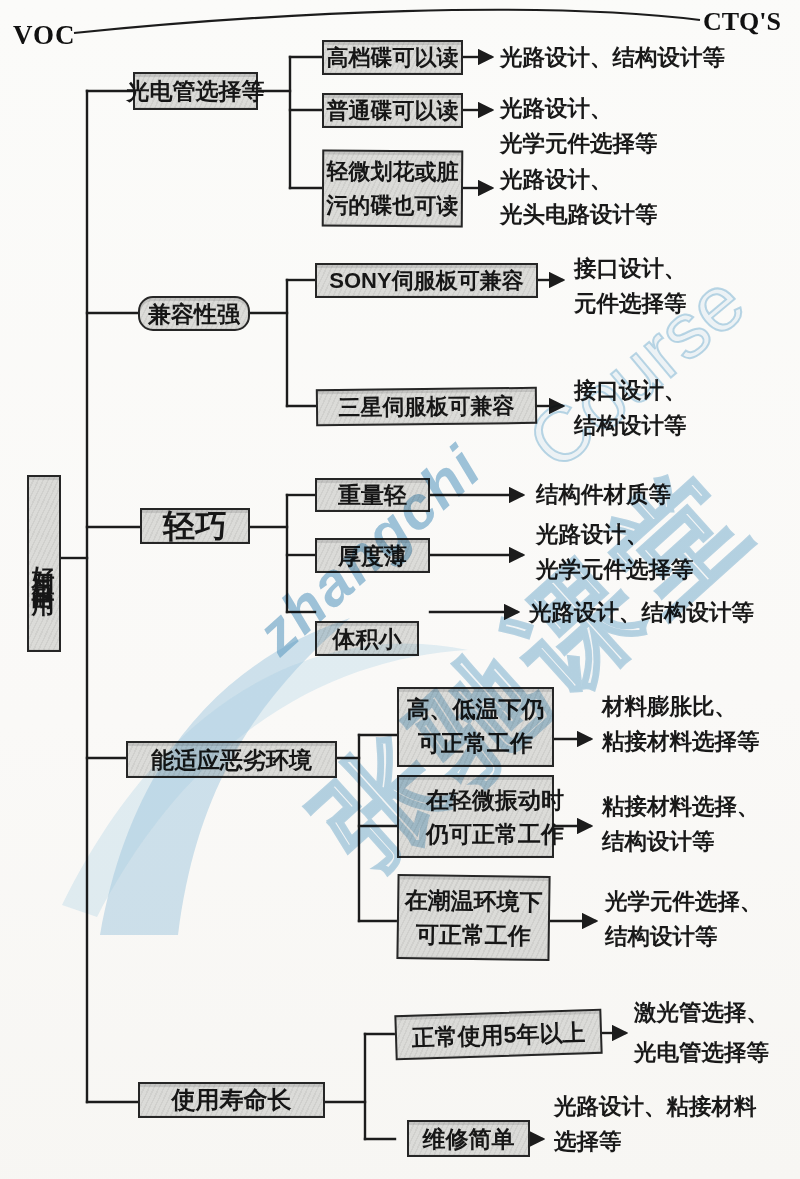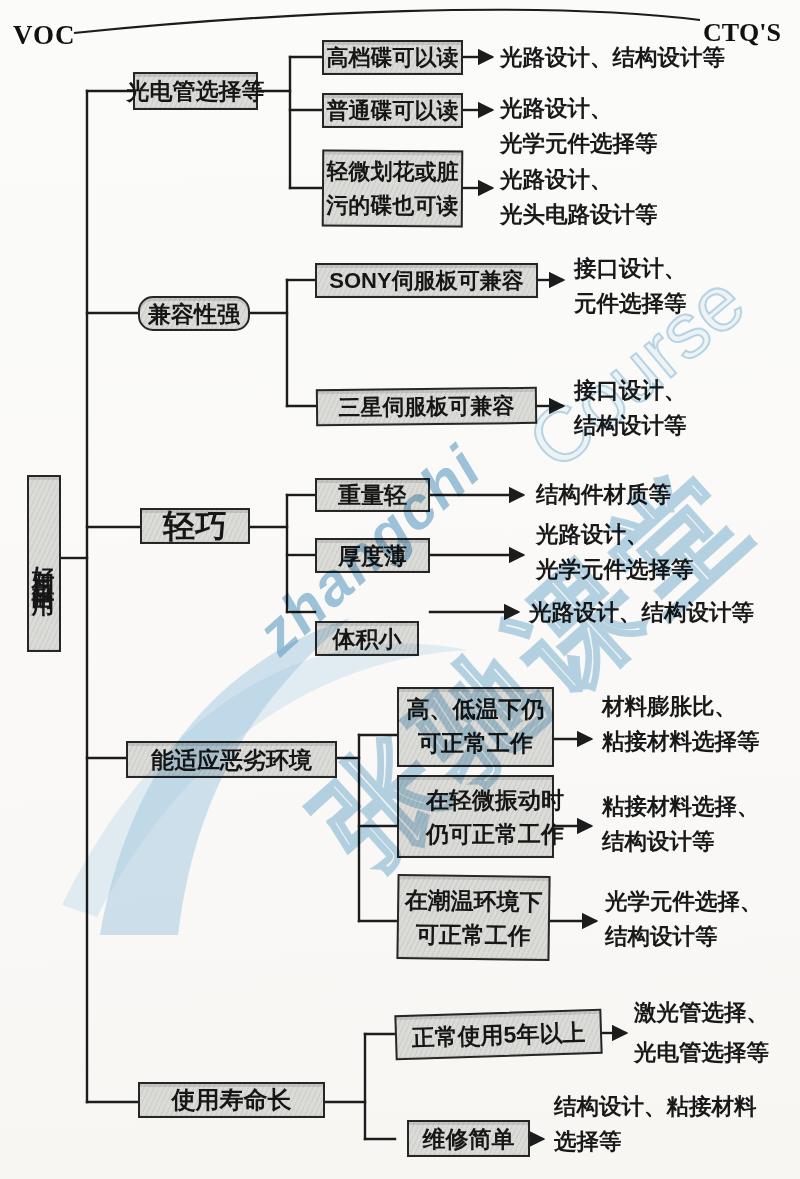--- a/index.html
+++ b/index.html
@@ -111,21 +111,21 @@
       <path d="M 430,612 H 517"></path>
       <path d="M 554,739 H 590"></path>
       <path d="M 554,826 H 590"></path>
       <path d="M 550,921 H 595"></path>
       <path d="M 602,1033 H 625"></path>
       <path d="M 518,1139 H 542"></path>
     </g>
   </svg>
 
   <div class="serif" style="left:13px;top:20px;font-size:27px;letter-spacing:1px;">VOC</div>
-  <div class="serif" style="left:703px;top:18px;font-size:26px;">CTQ'S</div>
+  <div class="serif" style="left:703px;top:7px;font-size:26px;">CTQ'S</div>
 
   <div class="bx root" style="left:27px;top:475px;width:34px;height:177px;font-size:23px;">好用且耐用</div>
 
   <div class="bx" style="left:133px;top:72px;width:125px;height:38px;font-size:23px;">光电管选择等</div>
   <div class="bx" style="left:138px;top:296px;width:112px;height:35px;font-size:23px;border-radius:15px;">兼容性强</div>
   <div class="bx" style="left:140px;top:508px;width:110px;height:36px;font-size:32px;">轻巧</div>
   <div class="bx" style="left:126px;top:741px;width:211px;height:37px;font-size:23px;">能适应恶劣环境</div>
   <div class="bx" style="left:138px;top:1082px;width:187px;height:36px;font-size:24px;">使用寿命长</div>
 
   <div class="bx" style="left:322px;top:40px;width:141px;height:35px;font-size:22px;">高档碟可以读</div>
@@ -201,21 +201,21 @@
   <div class="out" style="left:605px;top:884px;">
     <div>光学元件选择、</div>
     <div>结构设计等</div>
   </div>
 
   <div class="out" style="left:634px;top:993px;line-height:40px;">
     <div>激光管选择、</div>
     <div>光电管选择等</div>
   </div>
   <div class="out" style="left:554px;top:1089px;">
-    <div>结构设计、粘接材料</div>
+    <div>光路设计、粘接材料</div>
     <div>选择等</div>
   </div>
 
   <div class="watermark">
     <svg width="800" height="1179" viewBox="0 0 800 1179">
       <path d="M 100,935 C 128,775 210,665 350,618 C 252,702 196,792 178,935 Z" fill="rgba(128,184,219,0.40)"></path>
       <path d="M 62,905 C 172,682 332,622 468,650 C 330,658 192,734 97,917 Z" fill="rgba(150,200,230,0.28)"></path>
     </svg>
     <div class="wm wm-zh">zhangchi</div>
     <div class="wm wm-co">Course</div>

